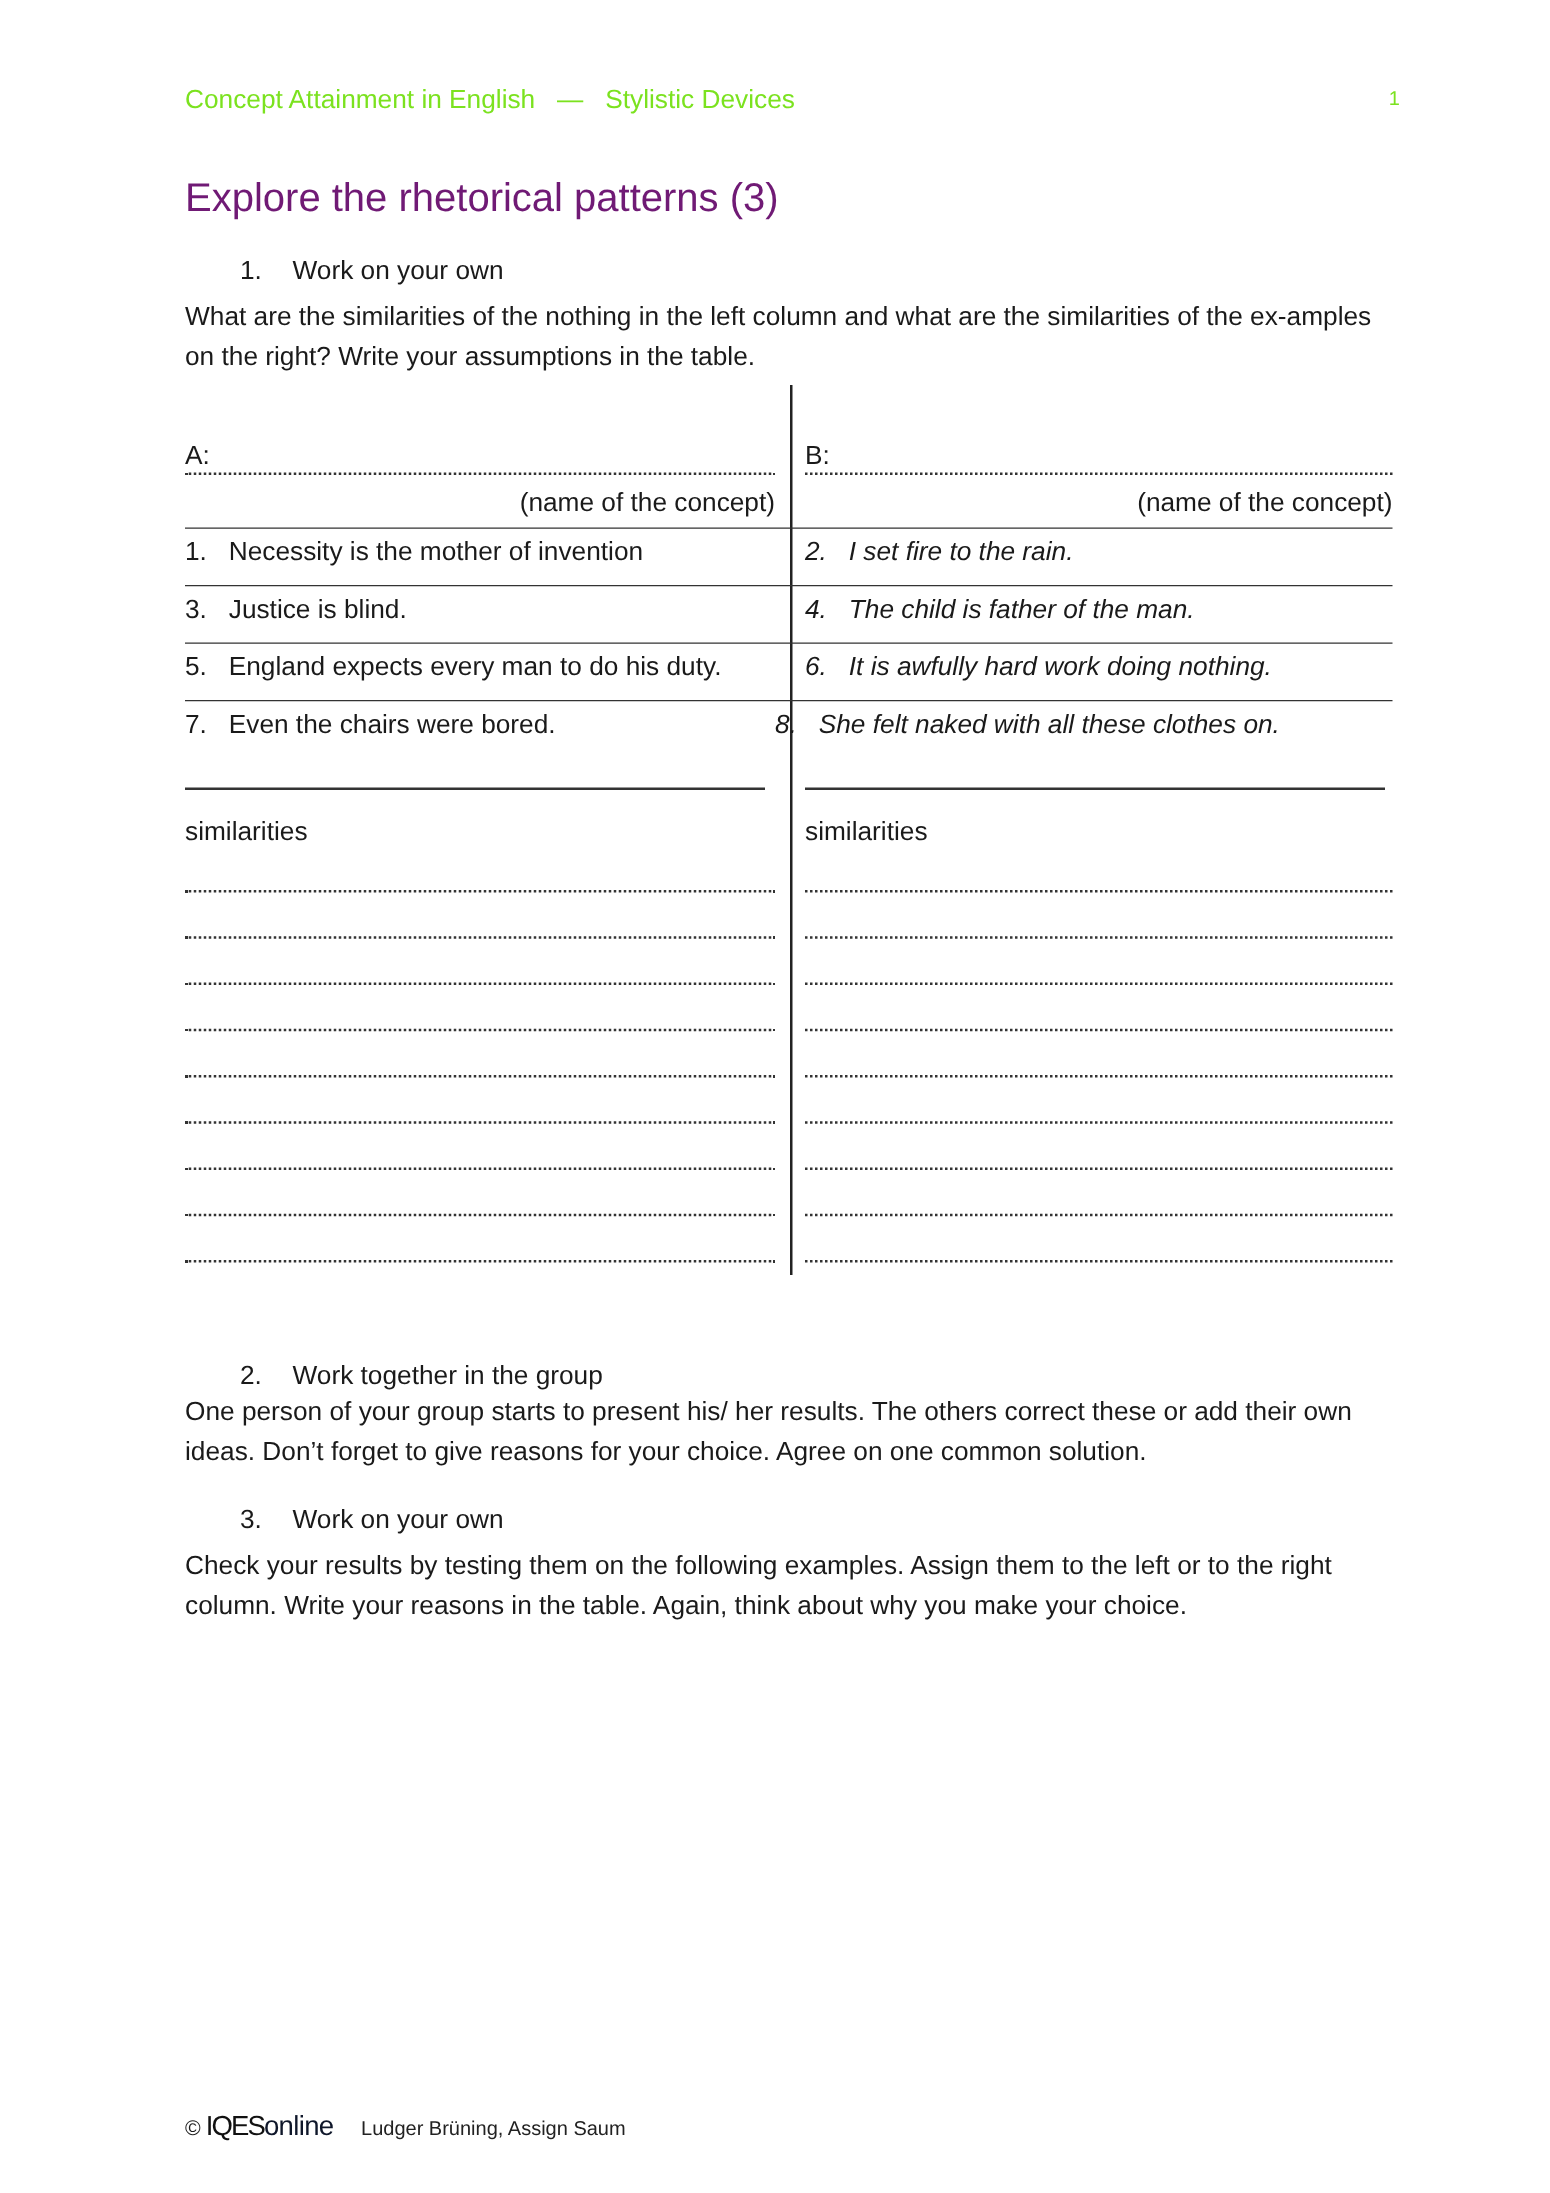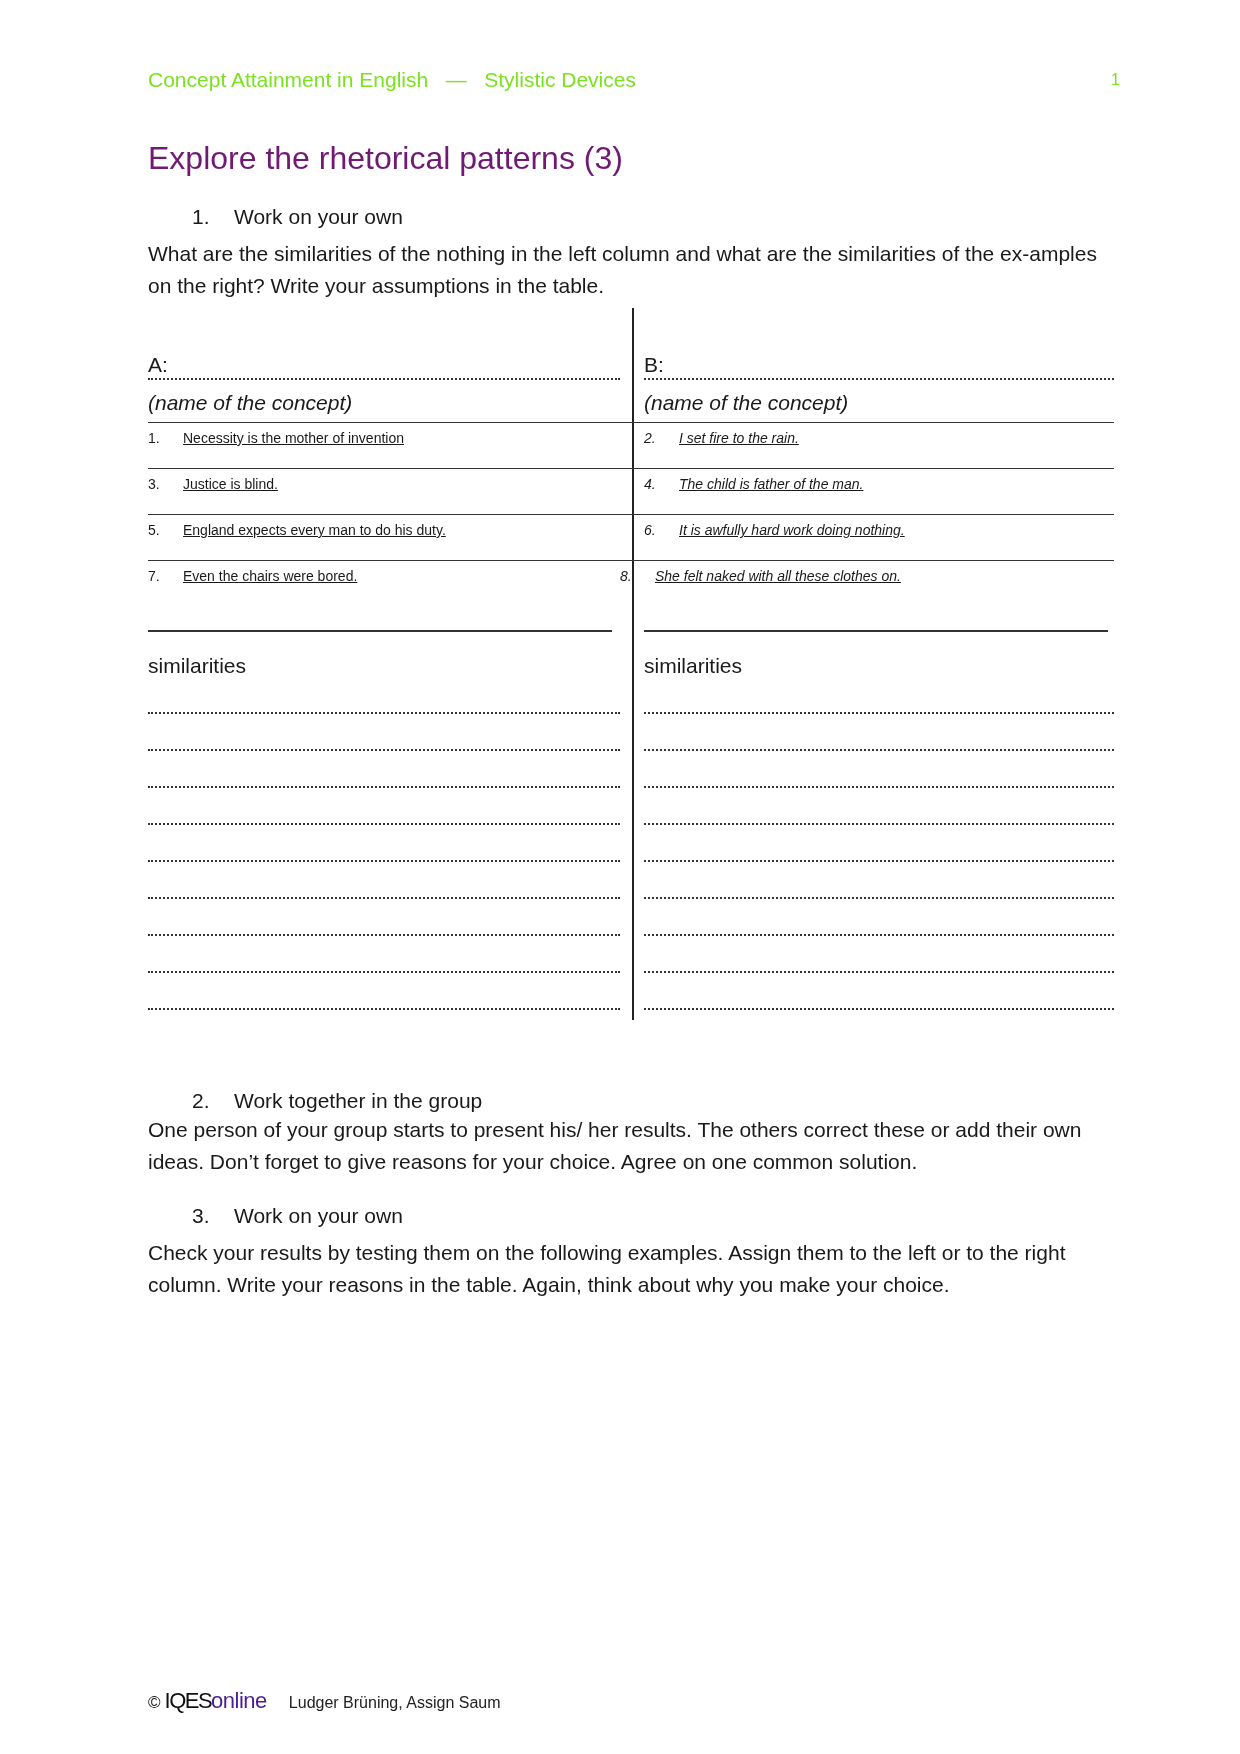--- a/index.html
+++ b/index.html
@@ -12,30 +12,30 @@
   .header .page-num { position: absolute; right: 0; top: 3px; font-size: 16px; }
   .title { top: 140px; left: 148px; font-size: 32px; color: #701a75; }
   .step-heading { left: 148px; font-size: 21px; margin-left: 44px; }
   .step-heading .num { display: inline-block; width: 42px; }
   .para { left: 148px; width: 960px; font-size: 21px; line-height: 32px; }
 
   .vline { left: 632px; width: 1.5px; background: #222; }
   .concept-label { font-size: 21px; }
   .dotline { height: 0; border-bottom: 2px dotted #333; }
   .solid { height: 0; border-bottom: 1.5px solid #333; }
-  .caption { font-size: 21px; text-align: left; font-style: italic; }
-  .cell { font-size: 14px; text-decoration: underline; }
+  .caption { font-size: 21px; text-align: right; }
+  .cell { font-size: 21px; }
   .cell .n { display: inline-block; width: 35px; }
   .cell.italic { font-style: italic; }
   .sim { font-size: 21px; }
 
   .footer { top: 1688px; left: 148px; font-size: 16px; display: flex; align-items: baseline; gap: 0; }
   .footer .copy { font-size: 17px; margin-right: 4px; }
   .footer .iqes { font-size: 22px; letter-spacing: -1.5px; color: #111; }
-  .footer .online { font-size: 22px; letter-spacing: -0.5px; color: #4c1d95; margin-right: 22px; }
+  .footer .online { font-size: 22px; letter-spacing: -0.5px; color: #0f172a; margin-right: 22px; }
   .footer .authors { font-size: 16px; color: #222; }
 </style>
 </head>
 <body>
 
 <div class="abs header">
   <span>Concept Attainment in English</span>
   &nbsp;&nbsp;<span>—</span>&nbsp;&nbsp;
   <span>Stylistic Devices</span>
   <span class="page-num">1</span>

